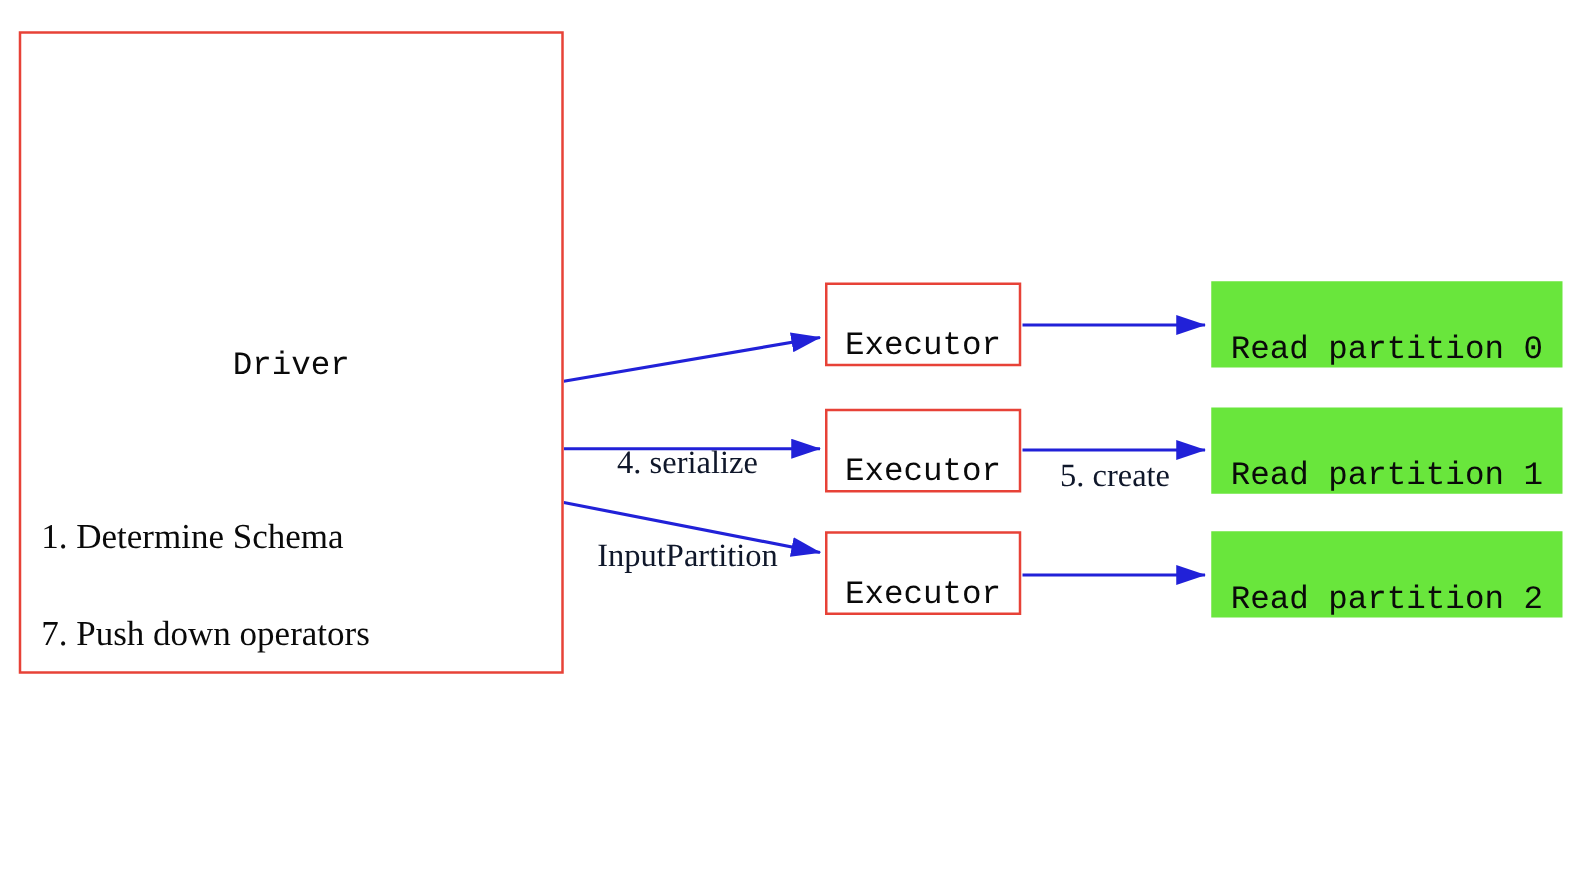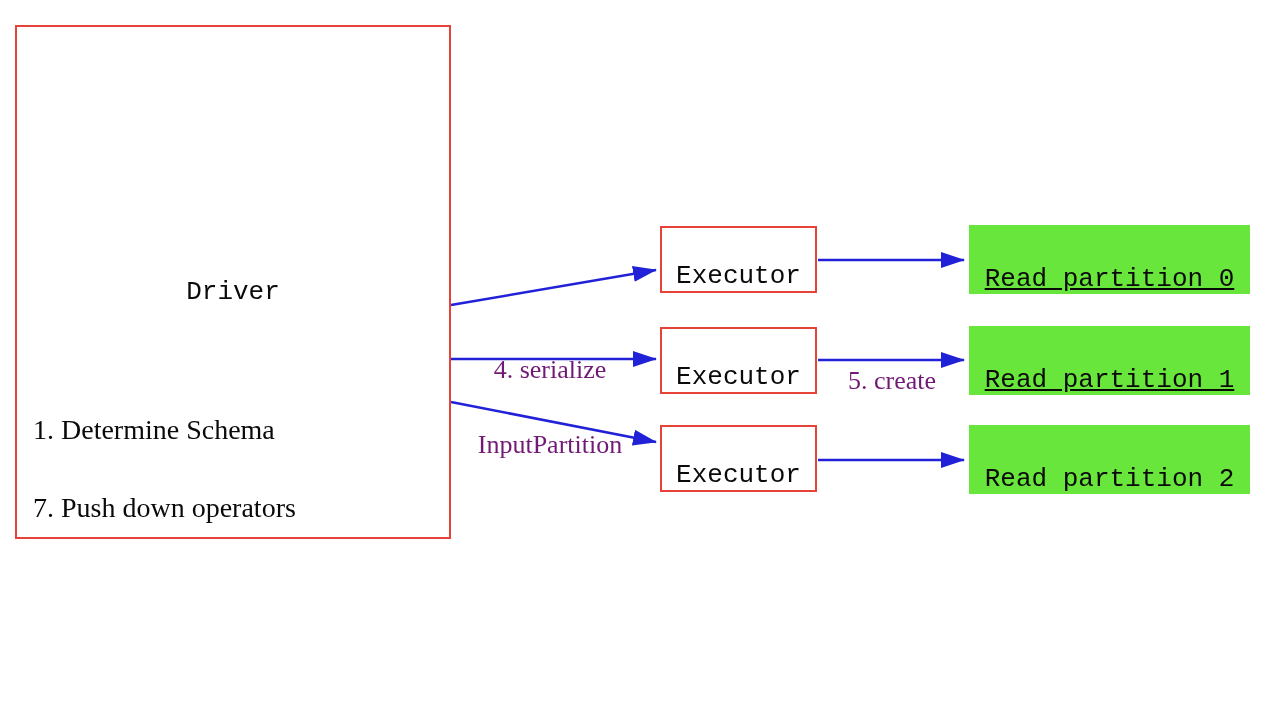--- a/index.html
+++ b/index.html
@@ -74,32 +74,32 @@
   }
   .executor.row-0 { top: 226px; }
   .executor.row-1 { top: 327px; }
   .executor.row-2 { top: 425px; }
   .partition {
     left: 969px;
     width: 281px; height: 69px;
     background: var(--green, #69e63c);
     border: none;
   }
-  .partition.row-0 { top: 225px; text-decoration: underline; }
-  .partition.row-1 { top: 326px; text-decoration: underline; }
+  .partition.row-0 { top: 225px; }
+  .partition.row-1 { top: 326px; }
   .partition.row-2 { top: 425px; }
   .edge-label {
     position: absolute;
     z-index: 3;
     font-family: "Liberation Serif", "DejaVu Serif", serif;
     font-size: 26px;
     line-height: 25px;
     text-align: center;
     white-space: pre;
-    color: #701a75;
+    color: #0f172a;
   }
   .edge-label.serialize {
     left: 430px; top: 307px;
     width: 240px;
   }
   .edge-label.create-reader {
     left: 812px; top: 318px;
     width: 160px;
   }
 </style>

